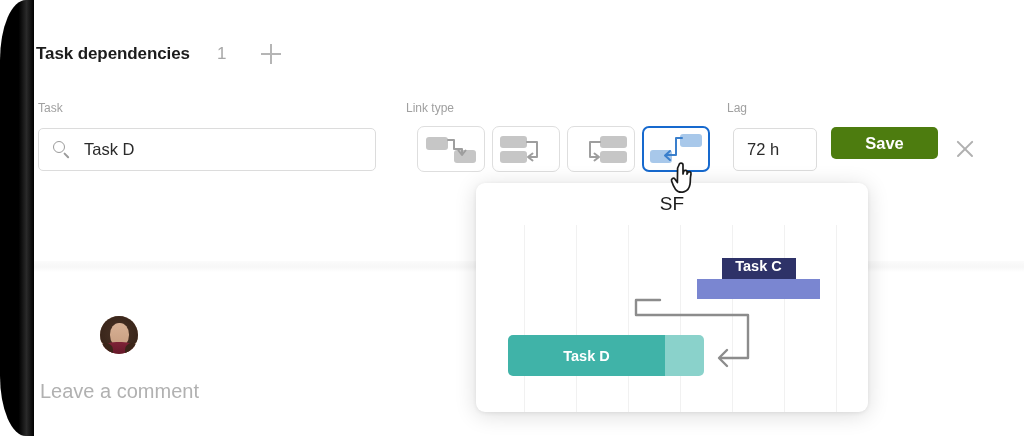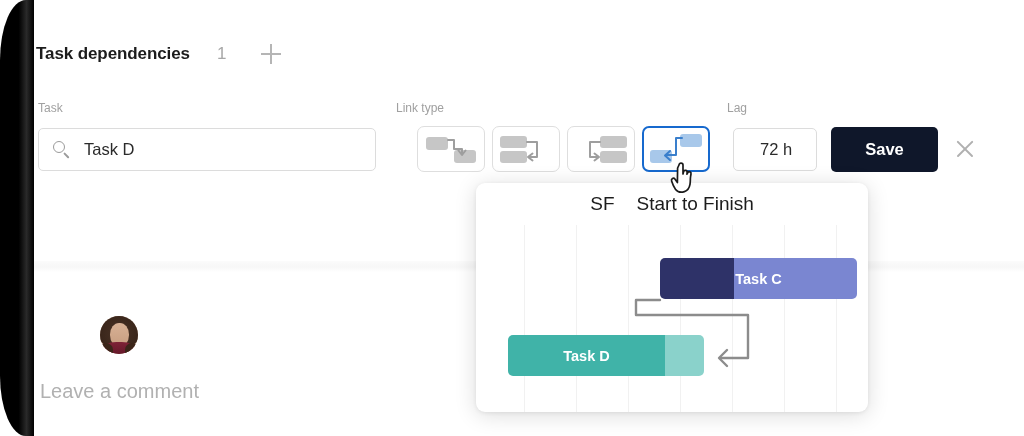--- a/index.html
+++ b/index.html
@@ -43,21 +43,21 @@
     content: ""; position: absolute; background: #b5b5b5;
   }
   .plus-icon::before { left: 0; top: 9px; width: 20px; height: 1.6px; }
   .plus-icon::after { top: 0; left: 9px; height: 20px; width: 1.6px; }
 
   
   .flabel {
     position: absolute; font-size: 12px; color: #a0a0a0; font-weight: normal;
   }
   .lbl-task { left: 38px; top: 101px; }
-  .lbl-link { left: 396px; top: 101px; text-align: center; }
+  .lbl-link { left: 406px; top: 101px; text-align: center; }
   .lbl-lag  { left: 727px; top: 101px; }
 
   
   .task-input {
     position: absolute; left: 38px; top: 128px; width: 338px; height: 43px;
     border: 1px solid #dcdcdc; border-radius: 5px; background: #fff;
     display: flex; align-items: center; padding-left: 14px; gap: 14px;
   }
   .search-icon { width: 17px; height: 17px; position: relative; flex: none; }
   .search-icon .ring {
@@ -77,28 +77,28 @@
     width: 68px; height: 46px; border: 1px solid #dedede; border-radius: 7px;
     background: #fff; position: relative; cursor: pointer;
   }
   .lt-btn.selected { border: 2px solid #1669ce; }
   .lt-btn svg { position: absolute; left: 0; top: 0; }
 
   
   .lag-input {
     position: absolute; left: 733px; top: 128px; width: 84px; height: 43px;
     border: 1px solid #dcdcdc; border-radius: 5px; background: #fff;
-    display: flex; align-items: center; padding-left: 26px;
+    display: flex; align-items: center; padding-left: 13px;
   }
   .lag-value { font-size: 16.5px; color: #2b2b2b; }
 
   
   .save-btn {
-    position: absolute; left: 831px; top: 127px; width: 107px; height: 45px;
-    background: #0f172a; border-radius: 5px; border: none;
+    position: absolute; left: 831px; top: 127px; width: 107px; height: 32px;
+    background: #4d7c0f; border-radius: 5px; border: none;
     color: #fff; font-size: 16.5px; font-weight: bold;
     font-family: "Liberation Sans", sans-serif; cursor: pointer;
     display: flex; align-items: center; justify-content: center;
   }
   
   .close-x {
     position: absolute; left: 953px; top: 137px; width: 24px; height: 24px; cursor: pointer;
   }
   .close-x::before, .close-x::after {
     content: ""; position: absolute; left: 1px; top: 11px; width: 22px; height: 1.8px;
@@ -153,21 +153,21 @@
   .tip-name { font-size: 19px; color: #1c1c1c; }
   .grid { position: absolute; left: 0; top: 42px; width: 100%; height: 187px; }
   .gline { position: absolute; top: 0; width: 1px; height: 100%; background: #f1f1f1; }
 
   .bar { position: absolute; border-radius: 5px; overflow: hidden; display: flex; align-items: center; }
   .bar .seg { height: 100%; }
   .bar .label {
     position: absolute; width: 100%; text-align: center;
     font-size: 14.5px; font-weight: bold; color: #ffffff;
   }
-  .bar-c { left: 184px; top: 75px; width: 197px; height: 41px; }
+  .bar-c { left: 184px; top: 75px; width: 197px; height: 41px; flex-direction: column; }
   .bar-d { left: 32px; top: 152px; width: 196px; height: 41px; }
 
   .connector { position: absolute; left: 0; top: 0; width: 414px; height: 229px; pointer-events: none; }
 
   
   .cursor-hand { position: absolute; left: 668px; top: 157px; width: 30px; height: 38px; }
 </style>
 </head>
 <body>
 
@@ -252,21 +252,20 @@
       <div class="body"></div>
         <div class="shoulderL"></div>
         <div class="shoulderR"></div>
     </div>
     <div class="comment-placeholder">Leave a comment</div>
   </div>
 
   <div class="tip-panel">
     <div class="tip-head">
       <span class="tip-abbr">SF</span>
-      <span class="tip-name">Start to Finish</span>
     </div>
 
     <div class="grid">
       <div class="gline" style="left:48px"></div>
       <div class="gline" style="left:100px"></div>
       <div class="gline" style="left:152px"></div>
       <div class="gline" style="left:204px"></div>
       <div class="gline" style="left:256px"></div>
       <div class="gline" style="left:308px"></div>
       <div class="gline" style="left:360px"></div>

